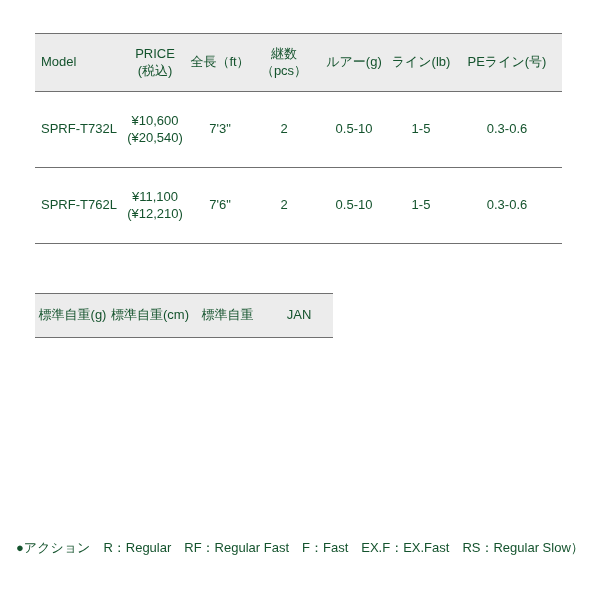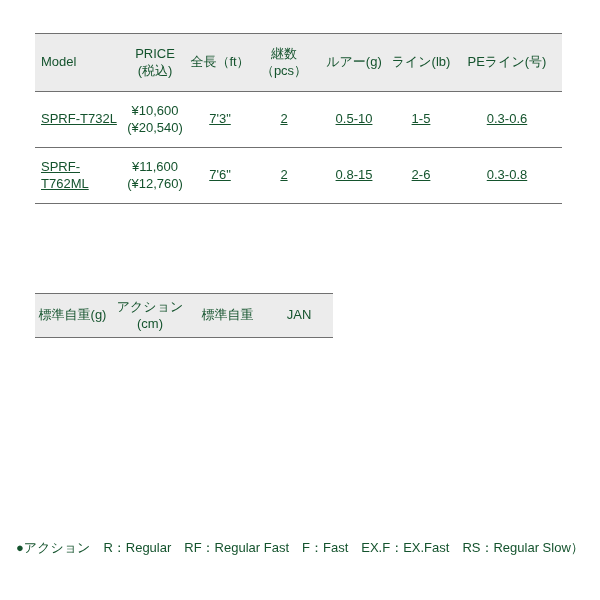--- a/index.html
+++ b/index.html
@@ -25,21 +25,21 @@
     border-bottom: 1px solid #707070;
     line-height: 1.3;
     overflow: hidden;
   }
   thead tr {
     background: #ececec;
     border-top: 1px solid #707070;
   }
   .spec-table { position: absolute; left: 35px; top: 33px; width: 527px; }
   .spec-table thead tr { height: 58px; }
-  .spec-table tbody tr { height: 56px; text-decoration: underline; }
+  .spec-table tbody tr { height: 76px; }
   .detail-table { position: absolute; left: 35px; top: 293px; width: 298px; }
   .detail-table thead tr { height: 44px; }
   .detail-table tbody tr { height: 60px; }
   .col-left { text-align: left; padding-left: 6px; }
   .two-line { display: inline-block; line-height: 1.3; }
   .footer-note {
     position: absolute;
     left: 16px;
     top: 540px;
     font-size: 13px;
@@ -77,42 +77,42 @@
       <tr>
         <td class="col-left">SPRF-T732L</td>
         <td><span class="two-line"><span>¥10,600</span><br><span>(¥20,540)</span></span></td>
         <td>7'3"</td>
         <td>2</td>
         <td>0.5-10</td>
         <td>1-5</td>
         <td>0.3-0.6</td>
       </tr>
       <tr>
-        <td class="col-left">SPRF-T762ML</td>
-        <td><span class="two-line"><span>¥11,600</span><br><span>(¥12,760)</span></span></td>
+        <td class="col-left">SPRF-T762L</td>
+        <td><span class="two-line"><span>¥11,100</span><br><span>(¥12,210)</span></span></td>
         <td>7'6"</td>
         <td>2</td>
-        <td>0.8-15</td>
-        <td>2-6</td>
-        <td>0.3-0.8</td>
+        <td>0.5-10</td>
+        <td>1-5</td>
+        <td>0.3-0.6</td>
       </tr>
     </tbody>
   </table>
 
   <table class="detail-table">
     <colgroup>
       <col style="width:75px">
         <col style="width:80px">
         <col style="width:75px">
         <col style="width:68px">
     </colgroup>
     <thead>
       <tr>
         <th>標準自重(g)</th>
-        <th>アクション(cm)</th>
+        <th>標準自重(cm)</th>
         <th>標準自重</th>
         <th>JAN</th>
       </tr>
     </thead>
     <tbody>
     </tbody>
   </table>
 
   <div class="footer-note">●アクション　R：Regular　RF：Regular Fast　F：Fast　EX.F：EX.Fast　RS：Regular Slow）</div>
 

